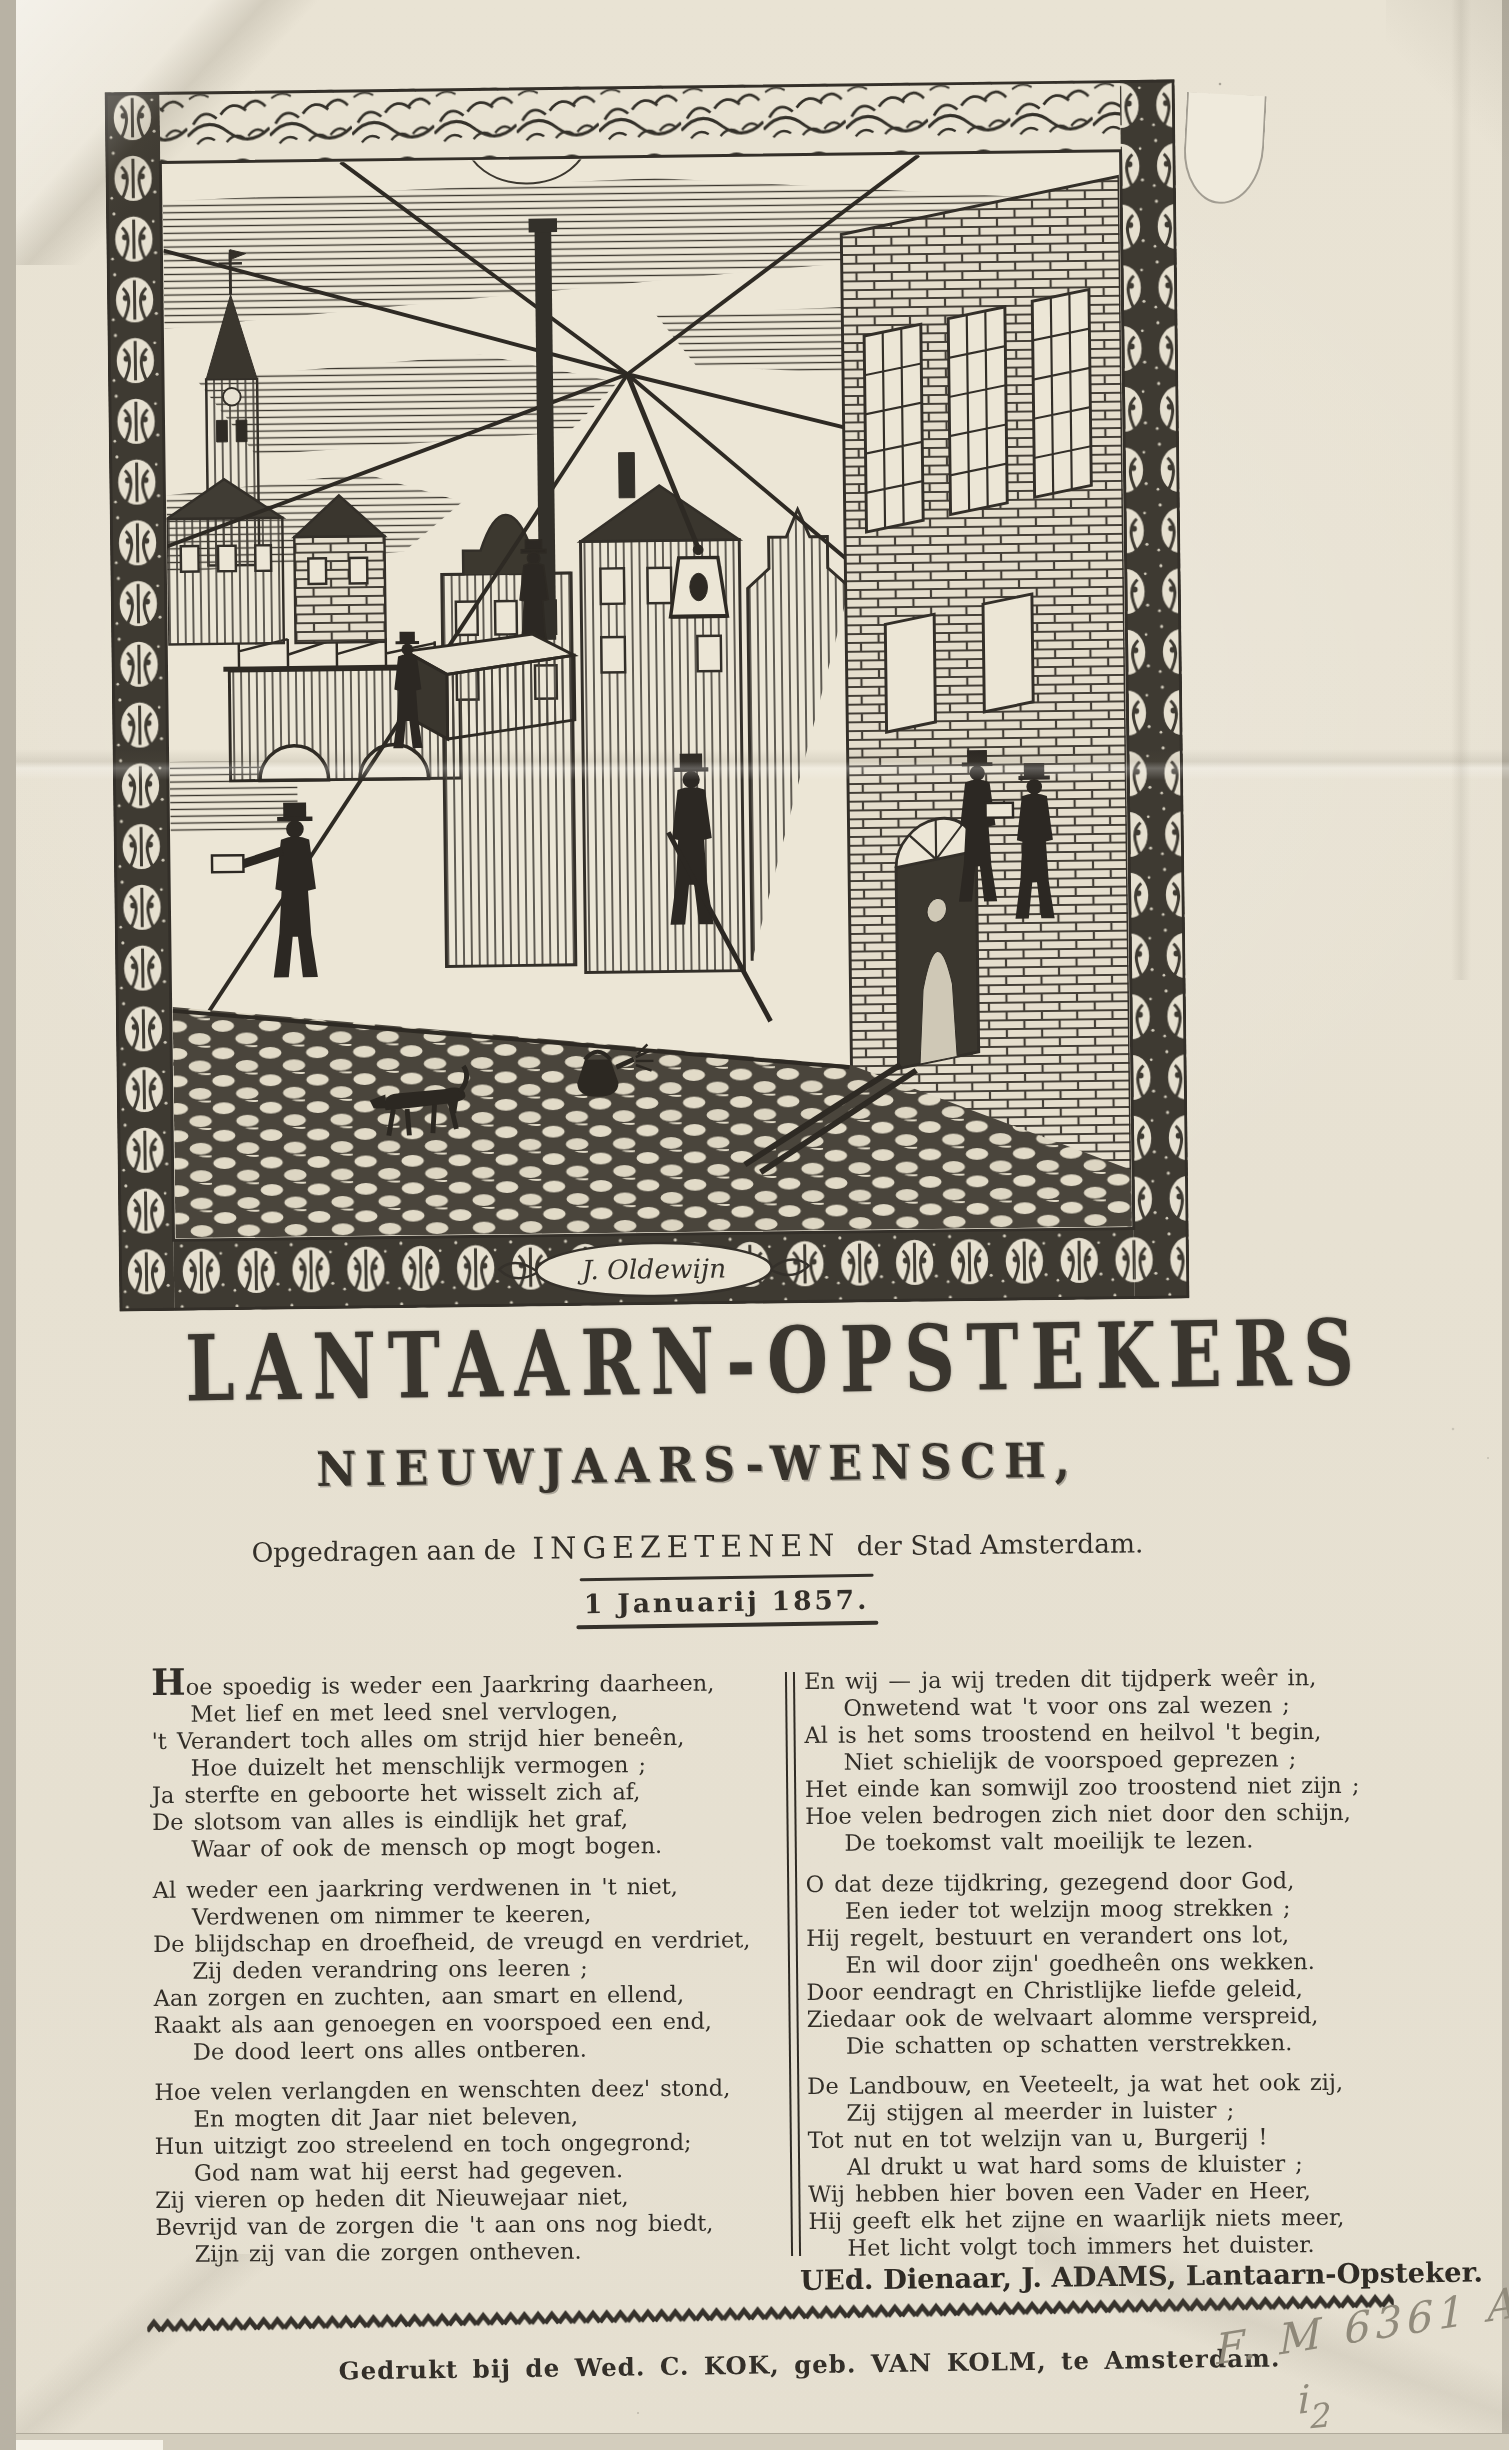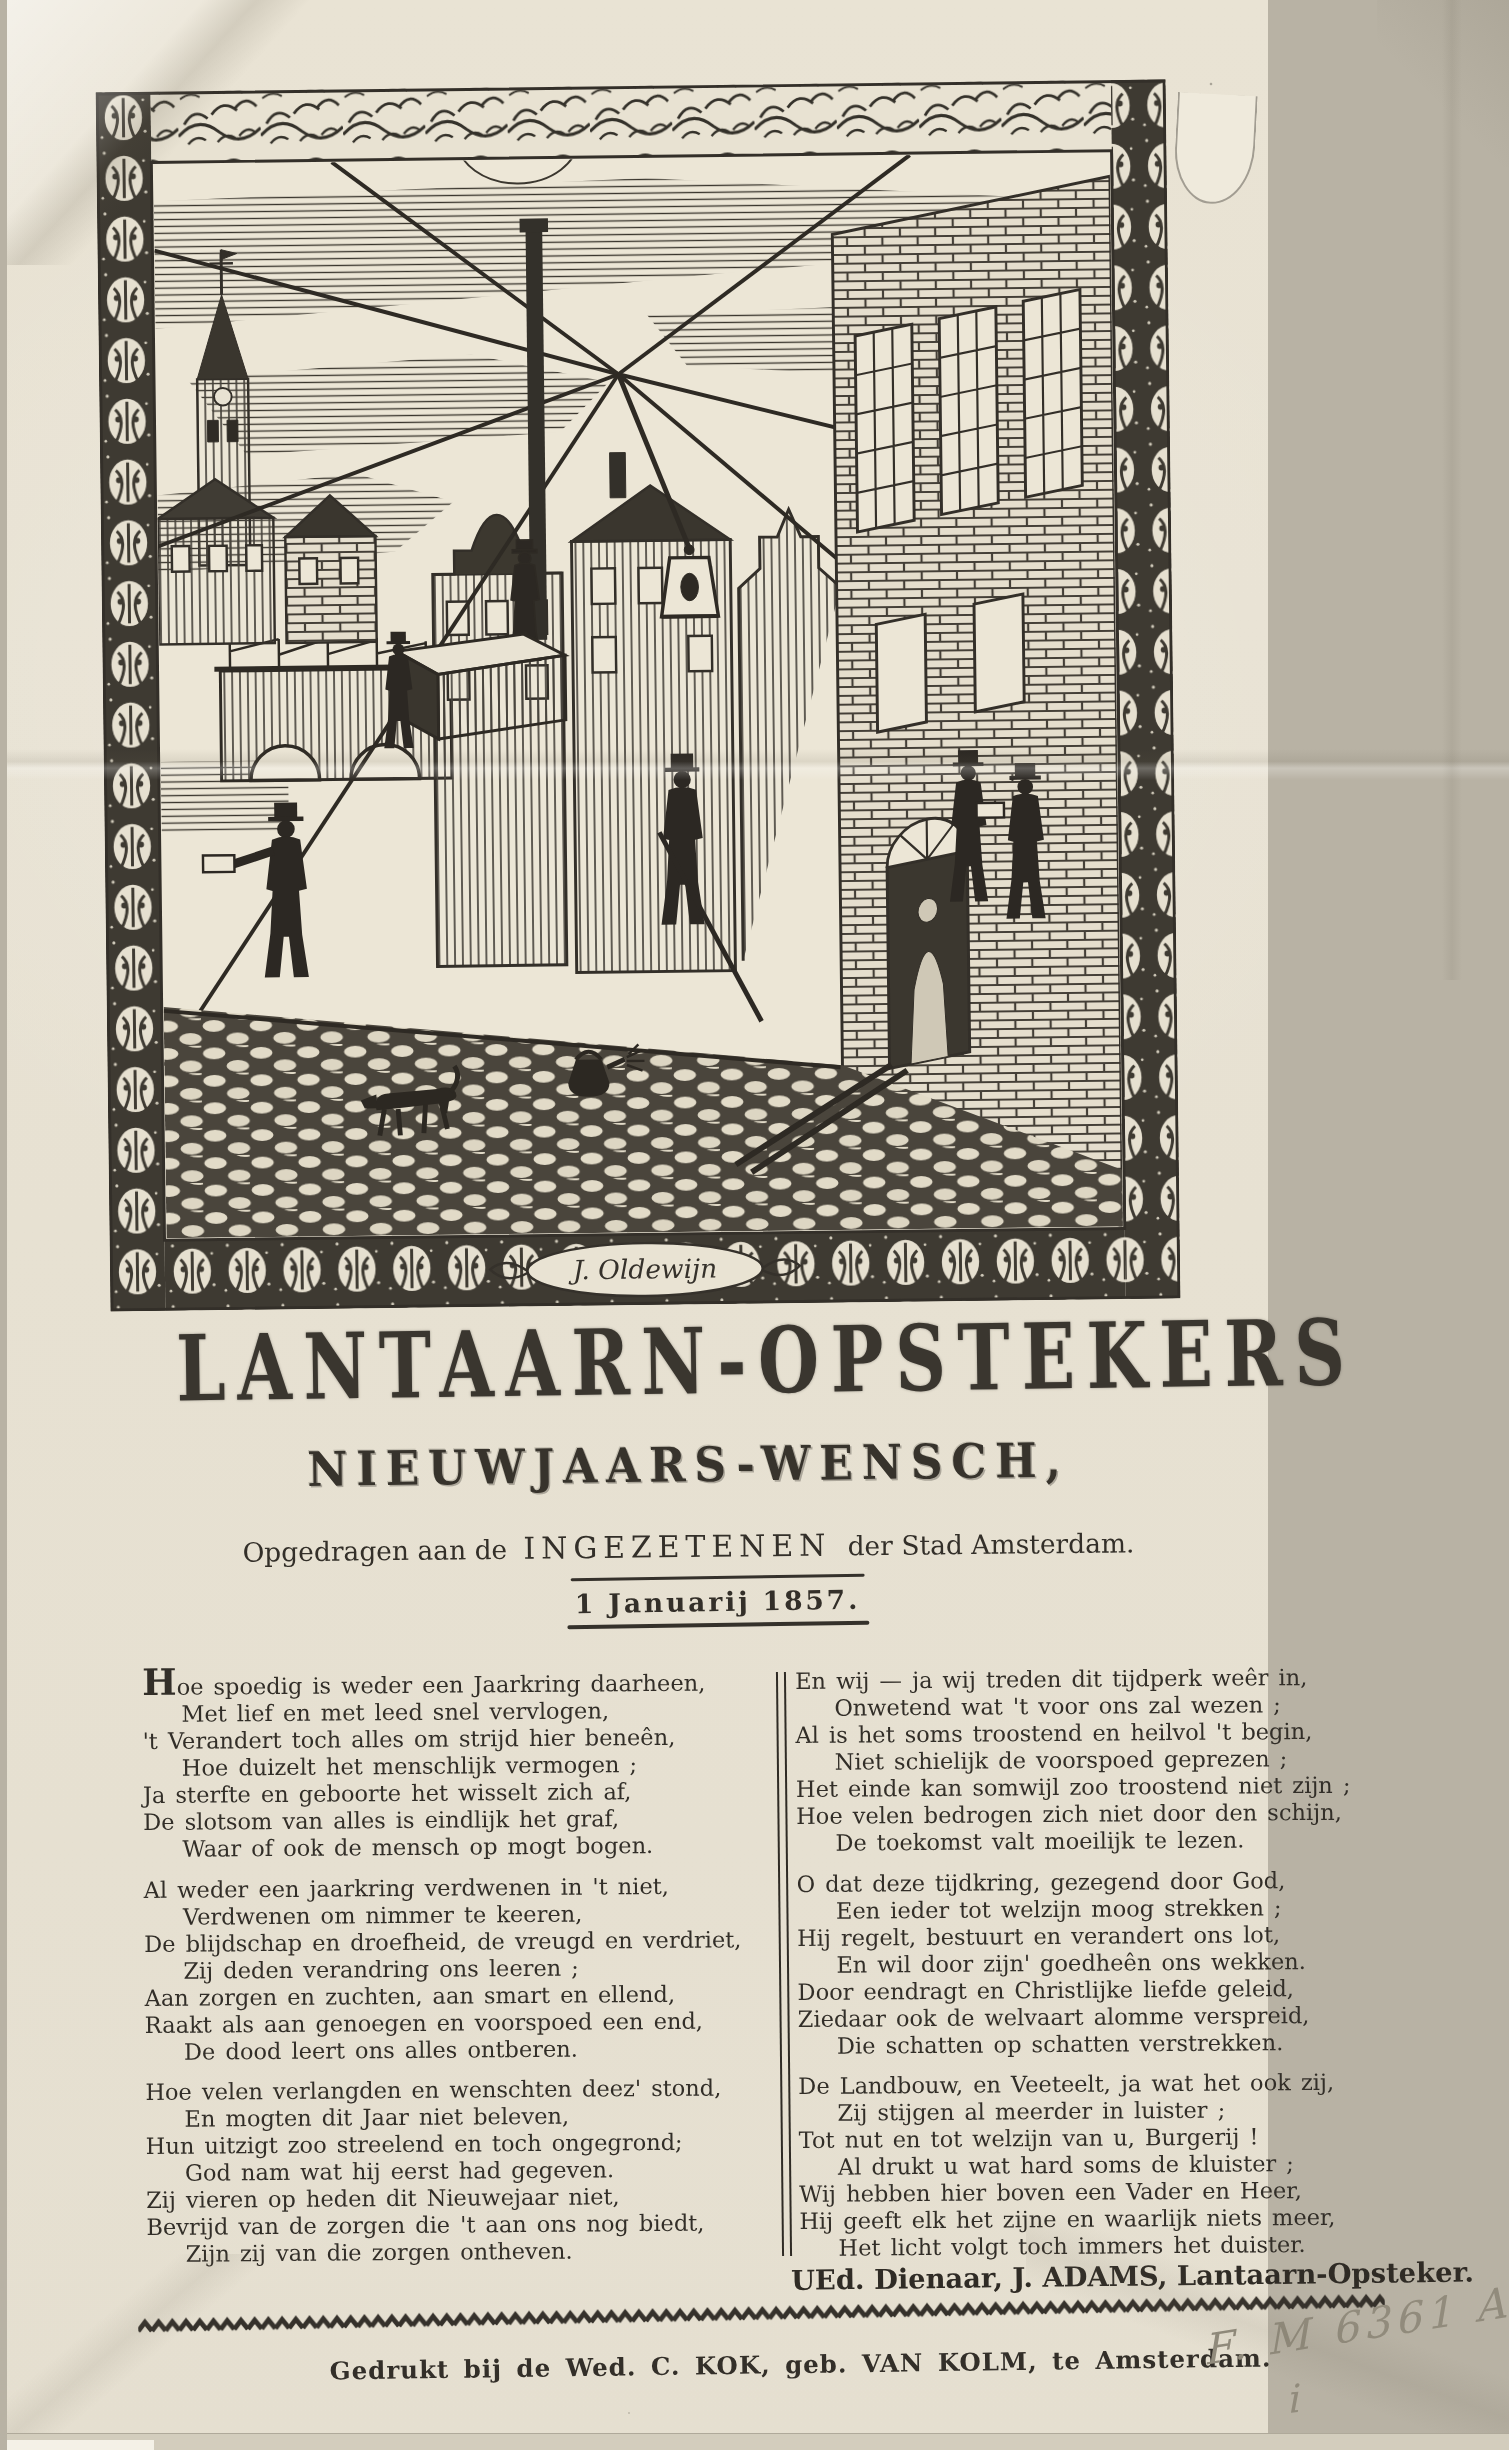--- a/index.html
+++ b/index.html
@@ -1,18 +1,18 @@
 <!DOCTYPE html>
 <html><head>
 <meta charset="utf-8">
 <style>
   html,body{margin:0;padding:0;}
   body{width:1509px;height:2450px;position:relative;overflow:hidden;
        font-family:"DejaVu Serif", serif; background:#b8b2a4;}
-  #paper{position:absolute;left:7px;top:0;width:1261px;height:2450px;
+  #paper{position:absolute;left:16px;top:0;width:1486px;height:2450px;
     background-color:#e8e2d3;
     background-image:
       radial-gradient(2.9px 2.9px at 1204px 84px, rgba(70,66,58,0.65), transparent 60%),
       radial-gradient(2px 2px at 257px 676px, rgba(70,66,58,0.45), transparent 60%),
       radial-gradient(2px 2px at 1472px 1458px, rgba(70,66,58,0.4), transparent 60%),
       radial-gradient(2.9px 2.9px at 1437px 1429px, rgba(70,66,58,0.3), transparent 60%),
       radial-gradient(2px 2px at 622px 2413px, rgba(70,66,58,0.45), transparent 60%),
       radial-gradient(1176px 882px at 48% 28%, rgba(255,255,255,0.22), rgba(255,255,255,0) 70%),
       linear-gradient(#e9e3d4, #e5dfd0);}
   .abs{position:absolute;}

